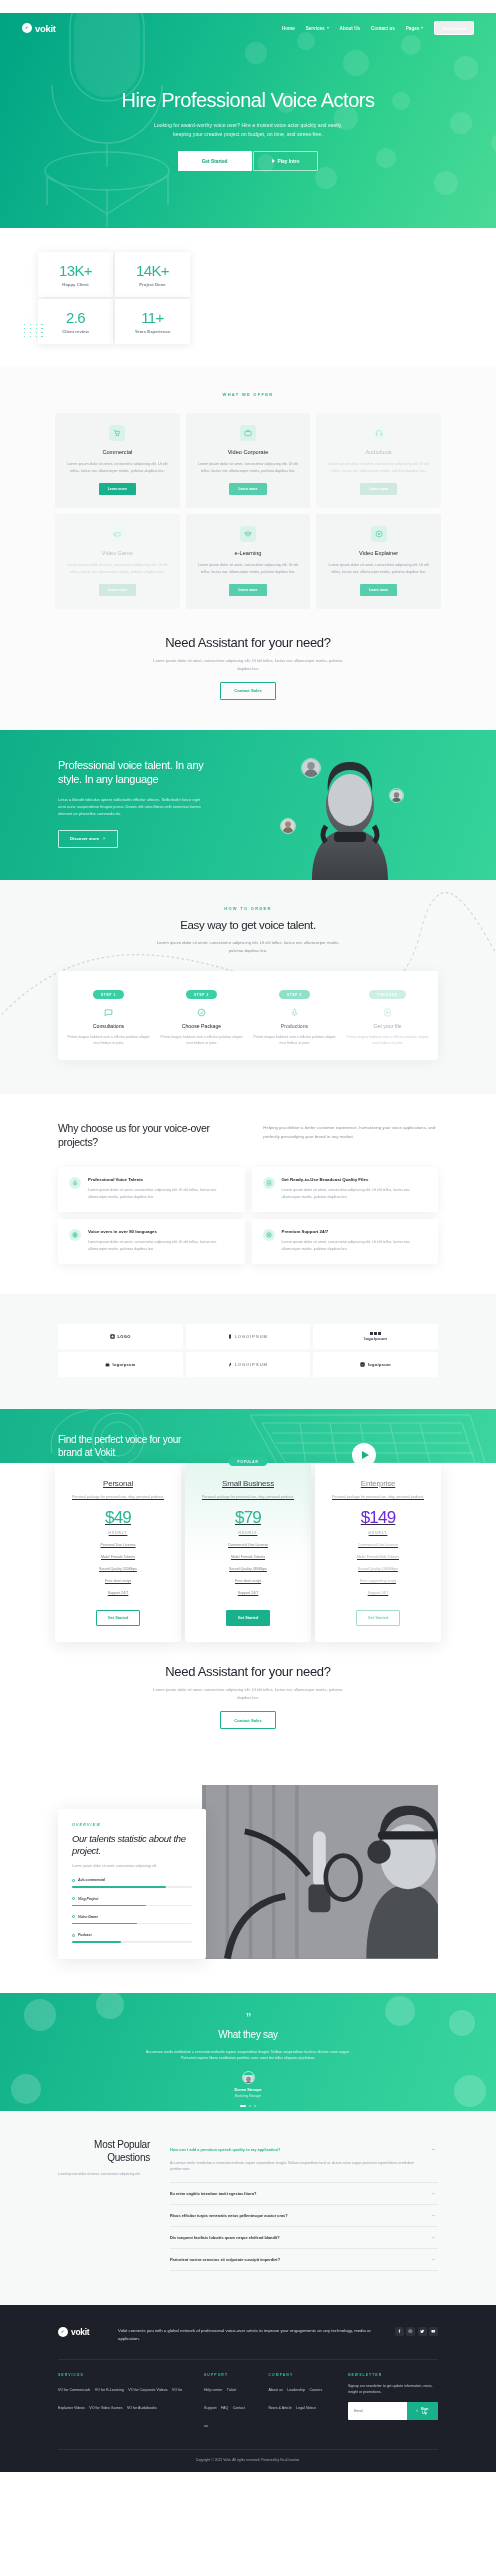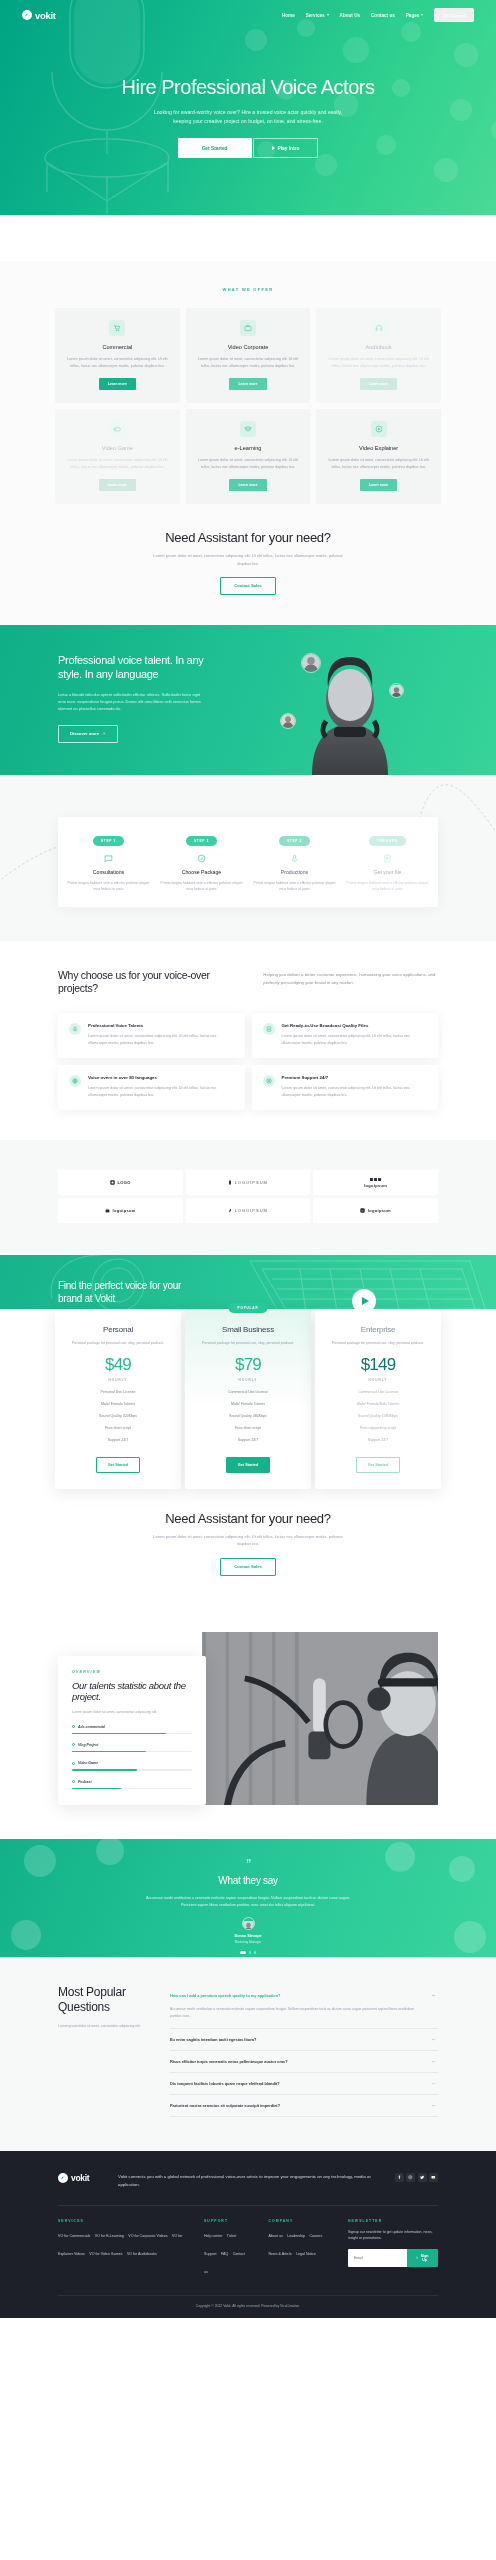--- a/index.html
+++ b/index.html
@@ -3,21 +3,21 @@
 <meta charset="utf-8">
 <style>
   * { margin:0; padding:0; box-sizing:border-box; }
   html,body { width:496px; }
   body {
     font-family:"Liberation Sans", sans-serif;
     background:#ffffff;
     color:#2b2f38;
     -webkit-font-smoothing:antialiased;
   }
-  .page { width:496px; overflow:hidden; position:relative; }
+  .page { width:496px; overflow:hidden; position:relative;margin-top:13px; }
 
   
   .hero {
     position:relative;
     height:215px;
     background:linear-gradient(115deg,#00a383 0%,#13b88c 35%,#2ecf8e 70%,#49da96 100%);
     overflow:hidden;
   }
   .hero-bg-mic {
     position:absolute; left:22px; top:-14px; width:180px; height:230px;
@@ -218,33 +218,33 @@
     background:#fff; display:flex;align-items:center;justify-content:center; z-index:4;
   }
   .play-circle .t { width:0;height:0;border-left:7px solid #19b18b;border-top:4.5px solid transparent;border-bottom:4.5px solid transparent;margin-left:2px; }
   .play-label { position:absolute; right:112px; top:62px; color:rgba(255,255,255,.85); font-size:3.4px; letter-spacing:.8px; font-weight:600; z-index:4;}
 
   
   .pricing { background:#fff; padding:0 0 26px; position:relative; }
   .price-grid { display:grid; grid-template-columns:repeat(3,1fr); gap:4px; padding:0 55px; margin-top:-48px; position:relative; z-index:5; }
   .price-card {
     background:#fff; border-radius:3px; box-shadow:0 3px 16px rgba(20,40,60,.10);
-    padding:16px 9px 16px; text-align:center; position:relative;
+    padding:16px 9px 16px; text-align:center; position:relative;text-decoration:underline;
   }
   .price-card.mid { background:linear-gradient(180deg,#e4f6ef 0%,#ffffff 55%); }
   .pop-badge {
     position:absolute; top:-6px; left:50%; transform:translateX(-50%);
     background:#2ac79e; color:#fff; font-size:3px; font-weight:700; letter-spacing:.9px;
     padding:2.8px 9px; border-radius:6px;
   }
   .price-name { font-size:8px; color:#3a3f49; font-weight:400; letter-spacing:-.2px; }
   .price-card.ent .price-name { color:#8a9099; }
   .price-desc { color:#9aa0ab; font-size:3.5px; line-height:1.85; margin-top:6px; }
   .price-amt { font-size:17px; color:#2ab596; font-weight:400; letter-spacing:-.8px; margin-top:9px; line-height:1; }
-  .price-card.ent .price-amt { color:#0f766e; }
+  .price-card.ent .price-amt { color:#6d28d9; }
   .price-per { color:#a7adb7; font-size:3.1px; letter-spacing:1px; font-weight:700; margin-top:5px; }
   .feat { color:#7d838e; font-size:3.6px; margin-top:8px; }
   .price-card.ent .feat { color:#aab0b9; }
   .price-btn {
     margin-top:15px; display:inline-block; font-size:3.8px; font-weight:700;
     padding:5px 11px; border-radius:1px; border:0.7px solid #19b18b; color:#19b18b; background:transparent;
   }
   .price-btn.solid { background:#19b18b; color:#fff; border-color:#19b18b; }
   .price-btn.pale { border-color:#a3ddcc; color:#7fcfb6; }
 
@@ -281,21 +281,21 @@
   .testi-name { position:relative; z-index:4; color:#fff; font-size:3.8px; font-weight:700; margin-top:4px; }
   .testi-role { position:relative; z-index:4; color:rgba(255,255,255,.75); font-size:3.1px; margin-top:2px; }
   .testi-dots { position:relative; z-index:4; display:flex; gap:2.5px; justify-content:center; margin-top:7px; }
   .testi-dots i { width:2.2px;height:2.2px;border-radius:50%;background:rgba(255,255,255,.45);display:block; }
   .testi-dots i.on { background:#fff; width:6px; border-radius:2px; }
 
   
   .faq { background:#f7f8f8; padding:28px 0 34px; }
   .faq-wrap { display:flex; gap:20px; padding:0 58px; }
   .faq-left { width:92px; }
-  .faq-h { font-size:12px; line-height:1.28; color:#23262e; font-weight:400; letter-spacing:-.25px; }
+  .faq-h { font-size:10px; line-height:1.28; color:#23262e; font-weight:400; letter-spacing:-.25px;text-align:right; }
   .faq-p { color:#9aa0ab; font-size:3.4px; line-height:1.85; margin-top:7px; }
   .faq-list { flex:1; }
   .faq-item {
     display:flex; align-items:center; justify-content:space-between; gap:8px;
     border-bottom:0.7px solid #e6e8e9; padding:8px 2px 8px 0;
   }
   .faq-item.open { border-bottom:0; }
   .faq-q { font-size:3.9px; font-weight:700; color:#2d313a; }
   .faq-q.act { color:#2ab596; }
   .chev { width:5px;height:5px; flex:0 0 5px; }
@@ -426,20 +426,38 @@
         <i></i>
         <i></i>
         <i></i>
         <i></i>
         <i></i>
         <i></i>
         <i></i>
         <i></i>
     </div>
     <div class="stats-wrap">
+      <div class="stat-grid">
+        <div class="stat-card">
+          <div class="stat-num">13K+</div>
+          <div class="stat-lab">Happy Client</div>
+        </div>
+        <div class="stat-card">
+          <div class="stat-num">14K+</div>
+          <div class="stat-lab">Project Done</div>
+        </div>
+        <div class="stat-card">
+          <div class="stat-num">2.6</div>
+          <div class="stat-lab">Client review</div>
+        </div>
+        <div class="stat-card">
+          <div class="stat-num">11+</div>
+          <div class="stat-lab">Years Experience</div>
+        </div>
+      </div>
     </div>
   </section>
 
   <section class="services">
     <div class="sec-head">
       <div class="eyebrow">WHAT WE OFFER</div>
     </div>
     <div class="svc-grid">
 
       <div class="svc-card">
@@ -562,20 +580,25 @@
           <rect width="24" height="24" fill="#ddd8d2"></rect>
           <circle cx="12" cy="9" r="5" fill="#9a8d80"></circle>
           <path d="M2 24c2-8 6-10 10-10s8 2 10 10z" fill="#7a6f64"></path>
         </svg></div>
   </section>
 
   <section class="steps">
     <svg class="dash-path" viewBox="0 0 496 160" preserveAspectRatio="none">
       <path d="M-10 110 C 70 40, 160 50, 250 72 S 400 100, 420 40 S 470 20, 500 60" fill="none" stroke="#c9d3cf" stroke-width="0.8" stroke-dasharray="2.5 2.5"></path>
     </svg>
+    <div class="sec-head" style="position:relative;z-index:3">
+      <div class="eyebrow">HOW TO ORDER</div>
+      <h2 class="sec-title">Easy way to get voice talent.</h2>
+      <p class="sec-sub">Lorem ipsum dolor sit amet, consectetur adipiscing elit. Ut elit tellus, luctus nec ullamcorper mattis, pulvinar dapibus leo.</p>
+    </div>
     <div class="steps-card">
       <div class="step">
         <span class="step-badge p1">STEP 1</span>
         <svg class="step-ic" viewBox="0 0 24 24" fill="none" stroke="#35c2a0" stroke-width="1.8">
             <path d="M3 5h18v12H8l-5 4z"></path>
           </svg>
         <div class="step-name">Consultations</div>
         <p class="step-p">Primis magna habitant sem a efficitur pulvinar aliquet mus finibus ut justo</p>
       </div>
       <div class="step">

